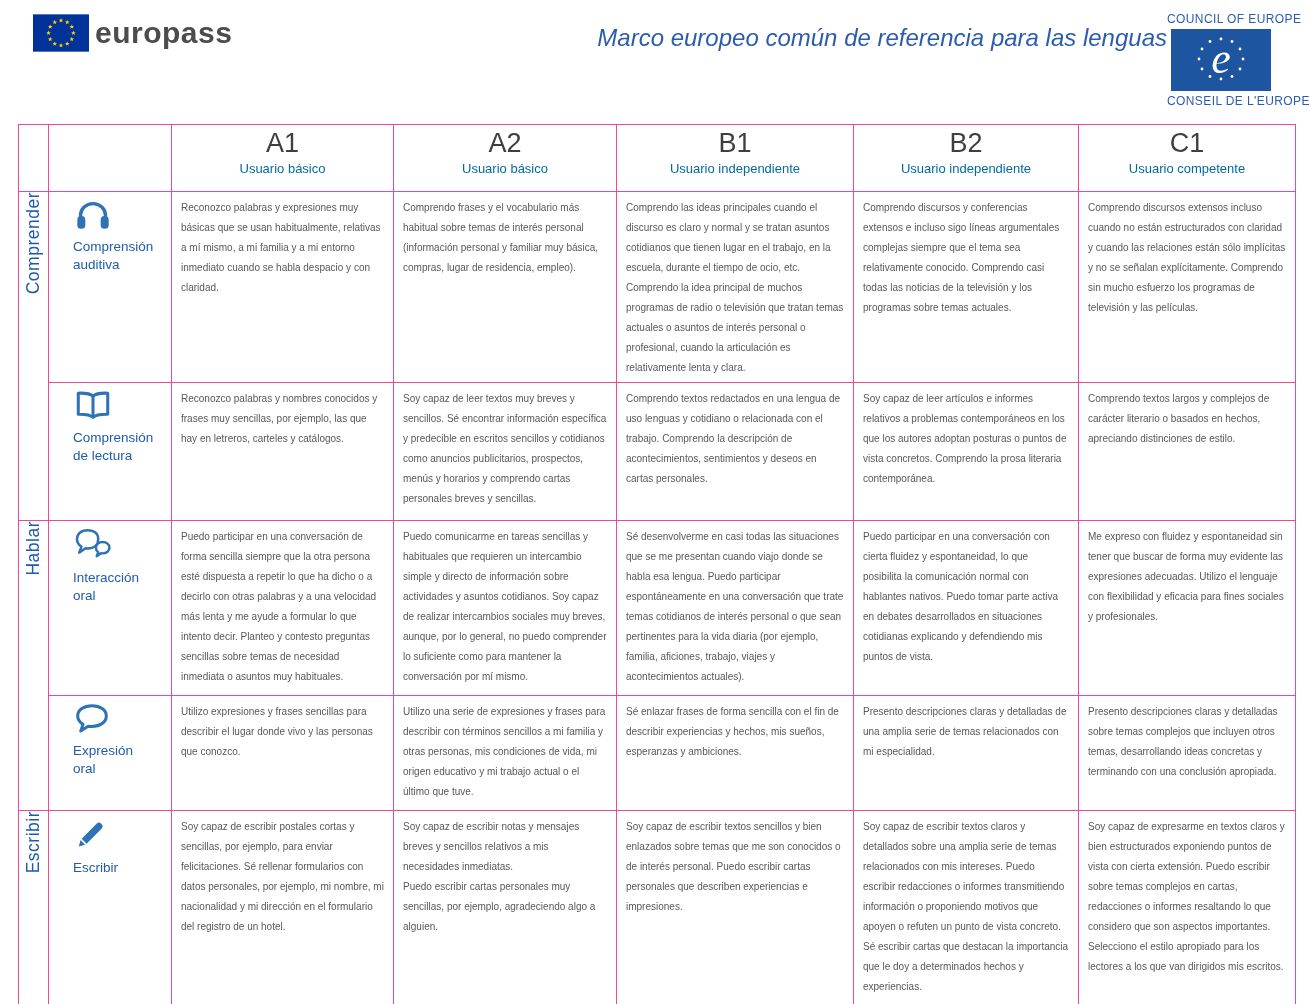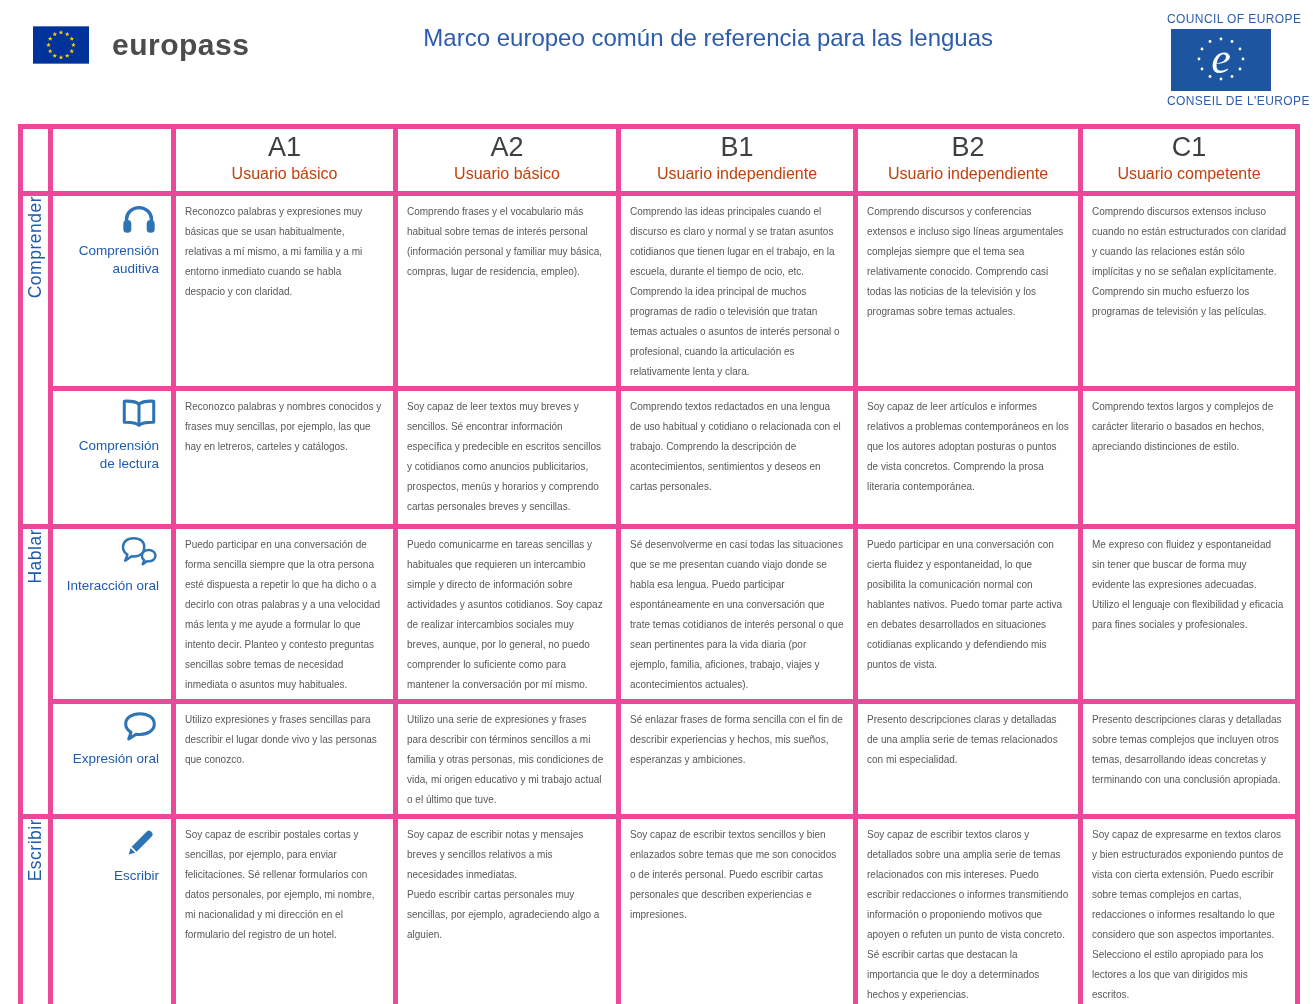--- a/index.html
+++ b/index.html
@@ -11,26 +11,26 @@
     overflow: hidden;
   }
 
   
   .page-header {
     height: 124px;
     display: flex;
     align-items: flex-start;
     padding: 14px 38px 0 33px;
   }
-  .brand { display: flex; align-items: center; gap: 23px; margin-top: 12px; }
+  .brand { display: flex; align-items: center; gap: 6px; }
   .brand .flag { width: 56px; height: 38px; display: block; }
   .brand .brand-name {
     font-size: 30px; font-weight: bold; color: #4c4c4e; letter-spacing: 0.5px;
   }
-  .title-block { flex: 1; text-align: center; margin-top: 8px; }
+  .title-block { flex: 1; text-align: right; margin-top: 8px; font-style: italic; }
   .title-block .t1, .title-block .t2 {
     color: #2b5cad; font-size: 24px; line-height: 1.35; font-weight: 400;
   }
   .coe { width: 108px; text-align: center; margin-top: -2px; }
   .coe .coe-top, .coe .coe-bottom {
     font-size: 12px; color: #2b5cad; letter-spacing: 0.4px; white-space: nowrap;
   }
   .coe .coe-box {
     width: 100px; height: 62px; background: #1d55a1; margin: 3px auto 3px auto;
     position: relative; overflow: hidden;
@@ -38,55 +38,55 @@
   .coe .coe-box svg { width: 100%; height: 100%; display: block; }
 
   
   table.cefr {
     border-collapse: collapse;
     table-layout: fixed;
     margin-left: 18px;
     width: 1277px;
   }
   table.cefr th, table.cefr td {
-    border: 5px solid #ec4899;
+    border: 1px solid #ec4899;
     vertical-align: top;
     font-weight: normal;
   }
   col.c-group { width: 30px; }
   col.c-skill { width: 123px; }
   col.c-a1 { width: 222px; }
   col.c-a2 { width: 223px; }
   col.c-b1 { width: 237px; }
   col.c-b2 { width: 225px; }
   col.c-c1 { width: 217px; }
 
   tr.head-row { height: 67px; }
   tr.r1 { height: 177px; }
   tr.r2 { height: 138px; }
   tr.r3 { height: 175px; }
   tr.r4 { height: 115px; }
   tr.r5 { height: 198px; }
 
   th.level-cell { vertical-align: middle; text-align: center; padding: 4px 2px; }
   .level-code { font-size: 27px; color: #3f3f41; line-height: 1.1; }
-  .level-label { font-size: 16px; color: #c2410c; margin-top: 2px; }
+  .level-label { font-size: 13px; color: #0369a1; margin-top: 2px; }
 
   th.group-cell { vertical-align: middle; text-align: center; padding: 0; }
   .vertical-label {
     writing-mode: vertical-rl;
     transform: rotate(180deg);
     font-size: 17.5px;
     color: #1f5bad;
     letter-spacing: 0.5px;
     margin: 0 auto;
     display: inline-block;
   }
 
-  th.skill-cell { vertical-align: middle; text-align: right; padding: 6px 12px; }
+  th.skill-cell { vertical-align: middle; text-align: left; padding: 6px 24px; }
   .skill-icon { display: inline-block; margin-bottom: 4px; }
   .skill-icon svg { display: block; margin: 0 auto; }
   .skill-label { font-size: 13.5px; color: #1f5bad; line-height: 1.3; }
 
   td.desc {
     padding: 6px 9px 4px 9px;
     font-size: 10px;
     line-height: 20px;
     color: #58585a;
     white-space: pre-line;
@@ -212,21 +212,21 @@
       <span class="skill-icon">
         <svg width="40" height="32" viewBox="0 0 24 20">
           <path d="M12 4.4 C10.4 2.9 8.2 2.4 2.8 2.6 v13.2 c5-0.1 7.6 0.4 9.2 1.9 1.6-1.5 4.2-2 9.2-1.9 V2.6 c-5.4-0.2-7.6 0.3-9.2 1.8 z" fill="none" stroke="#2e74b5" stroke-width="1.9" stroke-linejoin="round"></path>
           <path d="M12 4.4 V17.7" fill="none" stroke="#2e74b5" stroke-width="1.9"></path>
         </svg>
       </span>
       <div class="skill-label">Comprensión de lectura</div>
     </th>
     <td class="desc">Reconozco palabras y nombres conocidos y frases muy sencillas, por ejemplo, las que hay en letreros, carteles y catálogos.</td>
     <td class="desc">Soy capaz de leer textos muy breves y sencillos. Sé encontrar información específica y predecible en escritos sencillos y cotidianos como anuncios publicitarios, prospectos, menús y horarios y comprendo cartas personales breves y sencillas.</td>
-    <td class="desc">Comprendo textos redactados en una lengua de uso habitual y cotidiano o relacionada con el trabajo. Comprendo la descripción de acontecimientos, sentimientos y deseos en cartas personales.</td>
+    <td class="desc">Comprendo textos redactados en una lengua de uso lenguas y cotidiano o relacionada con el trabajo. Comprendo la descripción de acontecimientos, sentimientos y deseos en cartas personales.</td>
     <td class="desc">Soy capaz de leer artículos e informes relativos a problemas contemporáneos en los que los autores adoptan posturas o puntos de vista concretos. Comprendo la prosa literaria contemporánea.</td>
     <td class="desc">Comprendo textos largos y complejos de carácter literario o basados en hechos, apreciando distinciones de estilo.</td>
   </tr>
 
   <tr class="r3">
     <th class="group-cell" rowspan="2">
       <span class="vertical-label">Hablar</span>
     </th>
     <th class="skill-cell">
       <span class="skill-icon">

